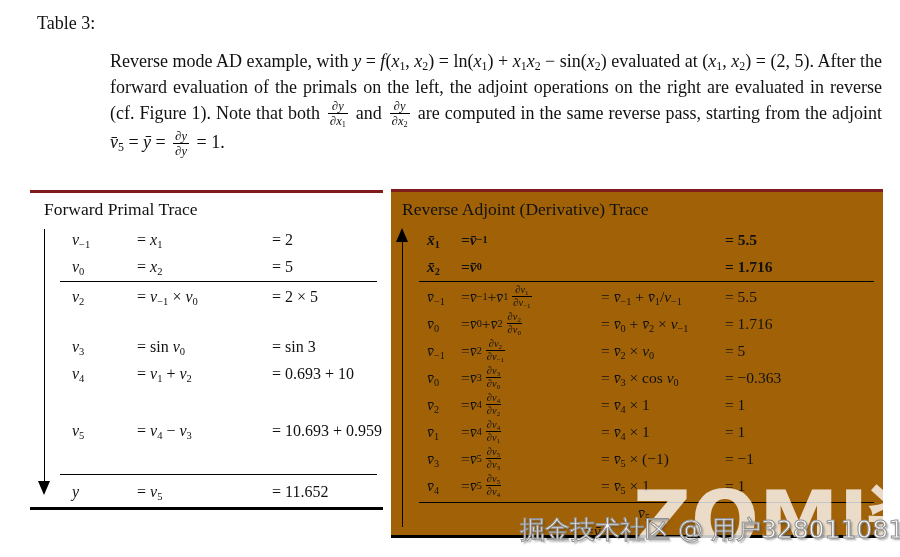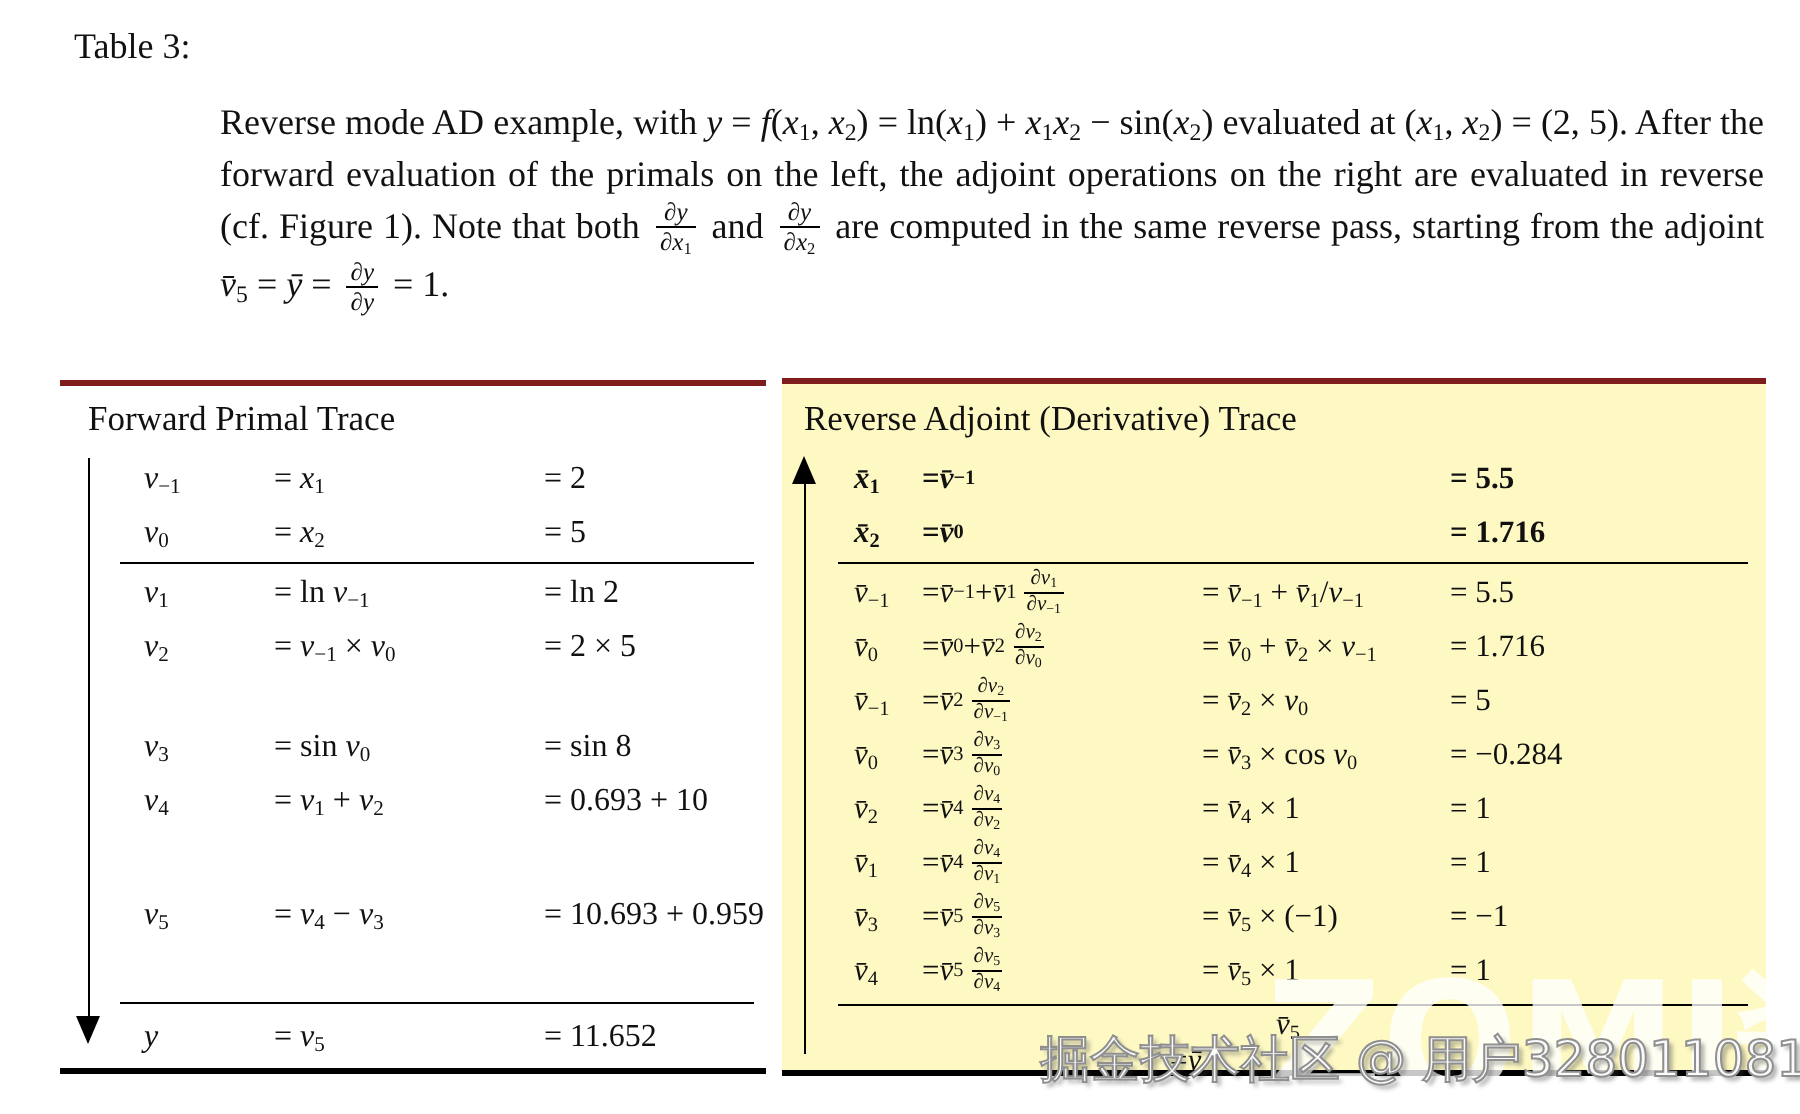--- a/index.html
+++ b/index.html
@@ -14,21 +14,21 @@
   .caption-body i { font-style:italic; }
   sub { font-size:0.66em; vertical-align:-0.25em; line-height:0; }
   .cfrac { display:inline-block; vertical-align:middle; text-align:center;
     font-size:12.5px; line-height:1.12; margin:0 3px; transform:translateY(-1px); }
   .cfrac .fnum { display:block; border-bottom:1px solid #000; padding:0 2px 0px 2px; }
   .cfrac .fden { display:block; padding:0 2px; }
 
   
   .panel { position:absolute; border-top:3px solid #7f1d1d; border-bottom:3px solid #000; }
   .panel-left  { left:30px;  top:190px; width:353px; background:#ffffff; }
-  .panel-right { left:391px; top:189px; width:492px; background:#fef9c3; }
+  .panel-right { left:391px; top:189px; width:492px; background:#a16207; }
   .panel-title { height:33px; display:flex; align-items:center; font-size:17.5px;
     padding-left:14px; white-space:nowrap; }
   .panel-right .panel-title { height:34px; padding-left:11px; }
 
   .rule { border-top:1.4px solid #000; margin:1px 6px 1px 30px; }
   .panel-right .rule { margin:1px 9px 1px 28px; }
   .gap-sm { height:23px; } .gap-md { height:30px; } .gap-lg { height:29px; } .gap-xs { height:2px; }
 
   .trow { height:27px; display:flex; align-items:center; padding-left:42px;
     font-size:16px; white-space:nowrap;gap:31px; }
@@ -82,34 +82,29 @@
           <span class="c2">= <i>x</i><sub>1</sub></span>
           <span class="c3">= 2</span>
         </div>
         <div class="trow">
           <span class="c1"><i>v</i><sub>0</sub></span>
           <span class="c2">= <i>x</i><sub>2</sub></span>
           <span class="c3">= 5</span>
         </div>
         <div class="rule"></div>
         <div class="trow">
-          <span class="c1"><i>v</i><sub>1</sub></span>
-          <span class="c2">= ln <i>v</i><sub>−1</sub></span>
-          <span class="c3">= ln 2</span>
-        </div>
-        <div class="trow">
           <span class="c1"><i>v</i><sub>2</sub></span>
           <span class="c2">= <i>v</i><sub>−1</sub> × <i>v</i><sub>0</sub></span>
           <span class="c3">= 2 × 5</span>
         </div>
         <div class="gap-sm"></div>
         <div class="trow">
           <span class="c1"><i>v</i><sub>3</sub></span>
           <span class="c2">= sin <i>v</i><sub>0</sub></span>
-          <span class="c3">= sin 8</span>
+          <span class="c3">= sin 3</span>
         </div>
         <div class="trow">
           <span class="c1"><i>v</i><sub>4</sub></span>
           <span class="c2">= <i>v</i><sub>1</sub> + <i>v</i><sub>2</sub></span>
           <span class="c3">= 0.693 + 10</span>
         </div>
         <div class="gap-md"></div>
         <div class="trow">
           <span class="c1"><i>v</i><sub>5</sub></span>
           <span class="c2">= <i>v</i><sub>4</sub> − <i>v</i><sub>3</sub></span>
@@ -169,21 +164,21 @@
           <span class="c3">= <i>v̄</i><sub>2</sub> × <i>v</i><sub>0</sub></span>
           <span class="c4">= 5</span>
         </div>
         <div class="rrow">
           <span class="c1"><i>v̄</i><sub>0</sub></span>
           <span class="c2">= <i>v̄</i><sub>3</sub><span class="frac">
               <span class="fnum">∂<i>v</i><sub>3</sub></span>
               <span class="fden">∂<i>v</i><sub>0</sub></span>
             </span></span>
           <span class="c3">= <i>v̄</i><sub>3</sub> × cos <i>v</i><sub>0</sub></span>
-          <span class="c4">= −0.284</span>
+          <span class="c4">= −0.363</span>
         </div>
         <div class="rrow">
           <span class="c1"><i>v̄</i><sub>2</sub></span>
           <span class="c2">= <i>v̄</i><sub>4</sub><span class="frac">
               <span class="fnum">∂<i>v</i><sub>4</sub></span>
               <span class="fden">∂<i>v</i><sub>2</sub></span>
             </span></span>
           <span class="c3">= <i>v̄</i><sub>4</sub> × 1</span>
           <span class="c4">= 1</span>
         </div>

